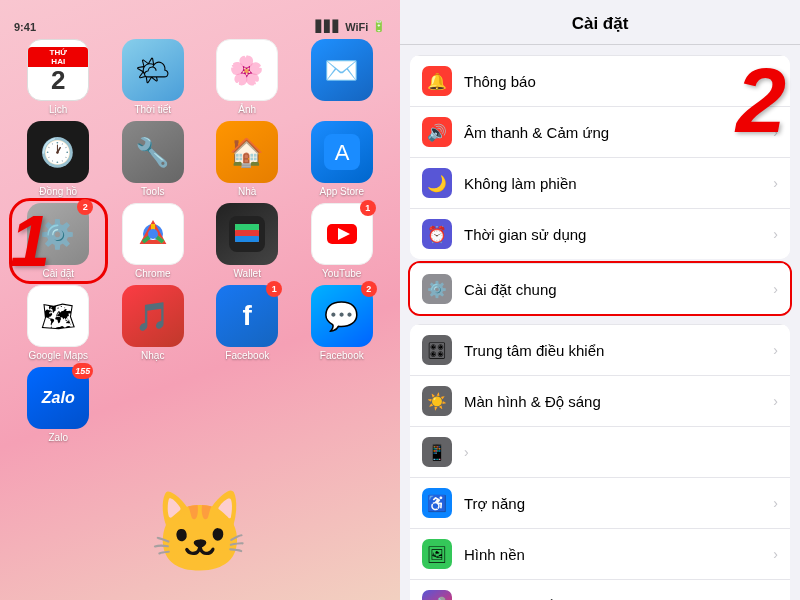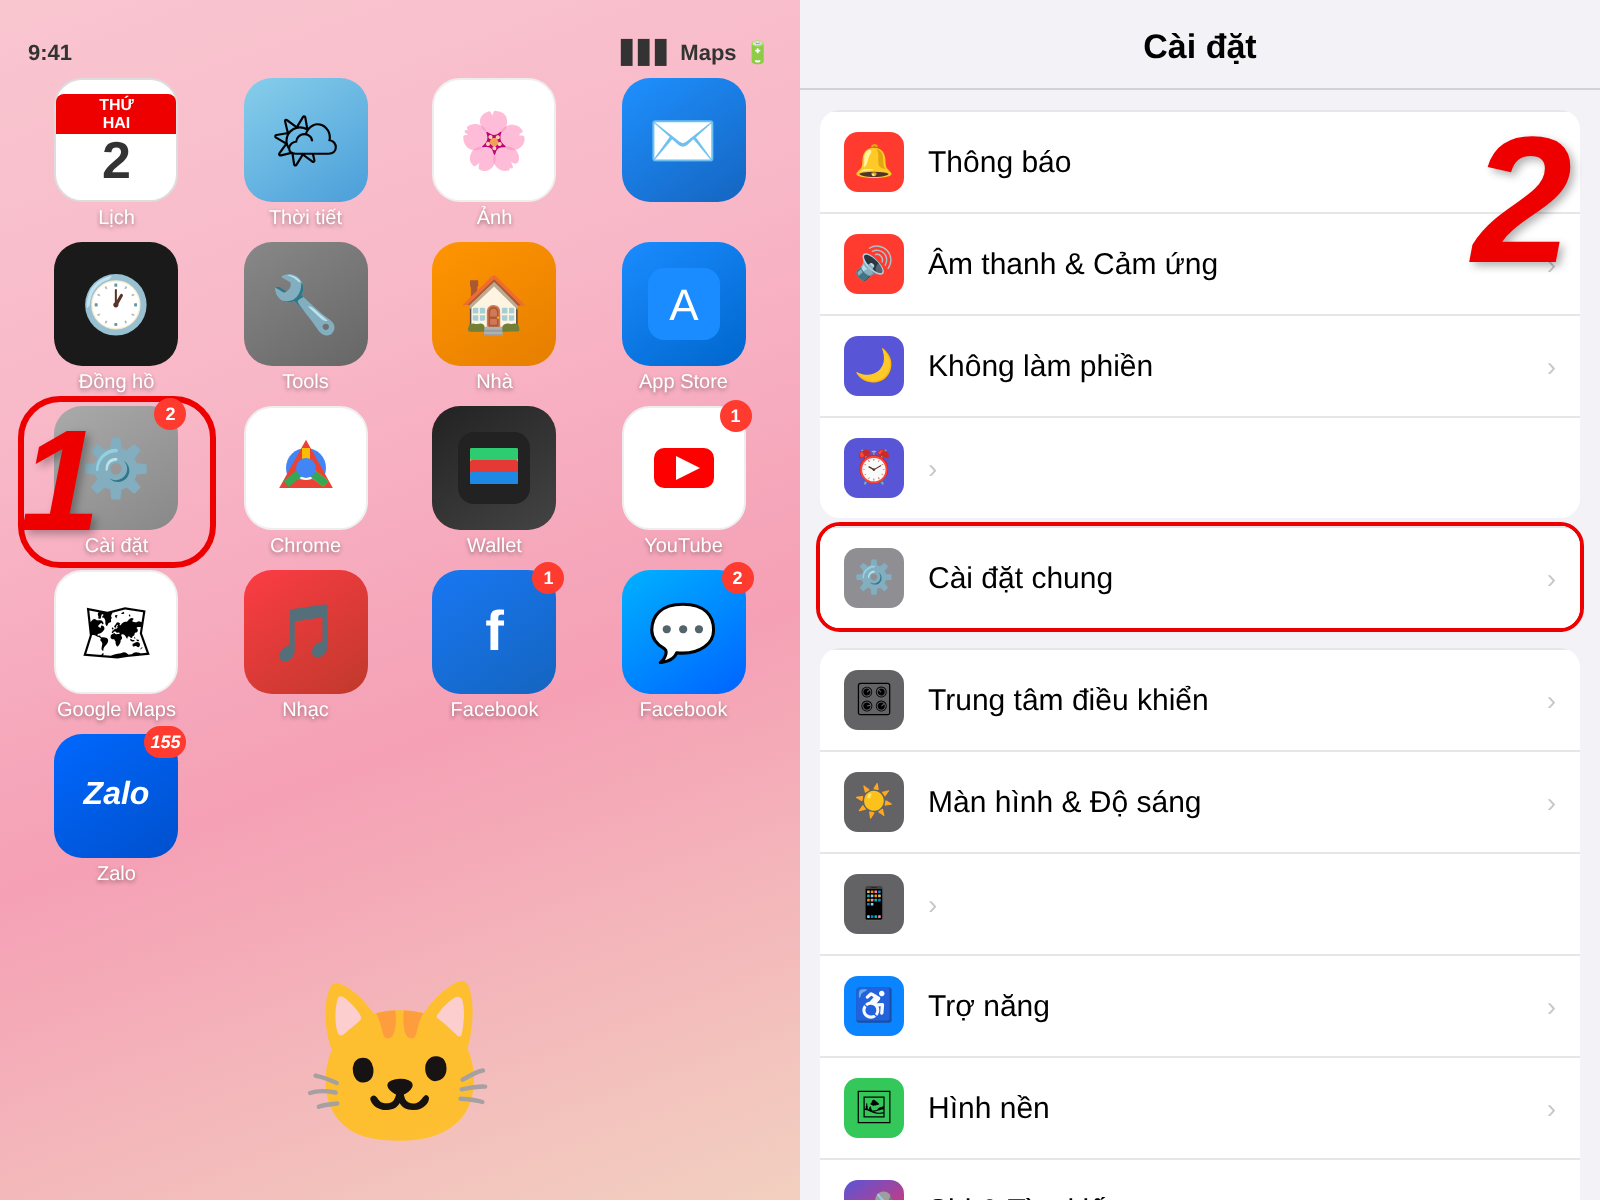--- a/index.html
+++ b/index.html
@@ -287,21 +287,21 @@
     }
   </style>
 </head>
 <body>
 
 <div class="left-panel">
   <div class="status-bar">
     <span>9:41</span>
     <div class="status-right">
       <span>▋▋▋</span>
-      <span>Maps</span>
+      <span>WiFi</span>
       <span>🔋</span>
     </div>
   </div>
 
   <div class="app-grid">
 
     <div class="app-item">
       <div class="app-icon icon-calendar">
         <div class="cal-inner">
           <div class="cal-header">THỨ HAI</div>
@@ -445,20 +445,21 @@
           <span class="settings-item-label">Âm thanh &amp; Cảm ứng</span>
           <span class="chevron">›</span>
         </div>
         <div class="settings-item">
           <div class="settings-icon-wrap ic-dnd">🌙</div>
           <span class="settings-item-label">Không làm phiền</span>
           <span class="chevron">›</span>
         </div>
         <div class="settings-item">
           <div class="settings-icon-wrap ic-time">⏰</div>
+          <span class="settings-item-label">Thời gian sử dụng</span>
           <span class="chevron">›</span>
         </div>
       </div>
 
       <div class="group-block-highlight">
         <div class="settings-item">
           <div class="settings-icon-wrap ic-general">⚙️</div>
           <span class="settings-item-label">Cài đặt chung</span>
           <span class="chevron">›</span>
         </div>

